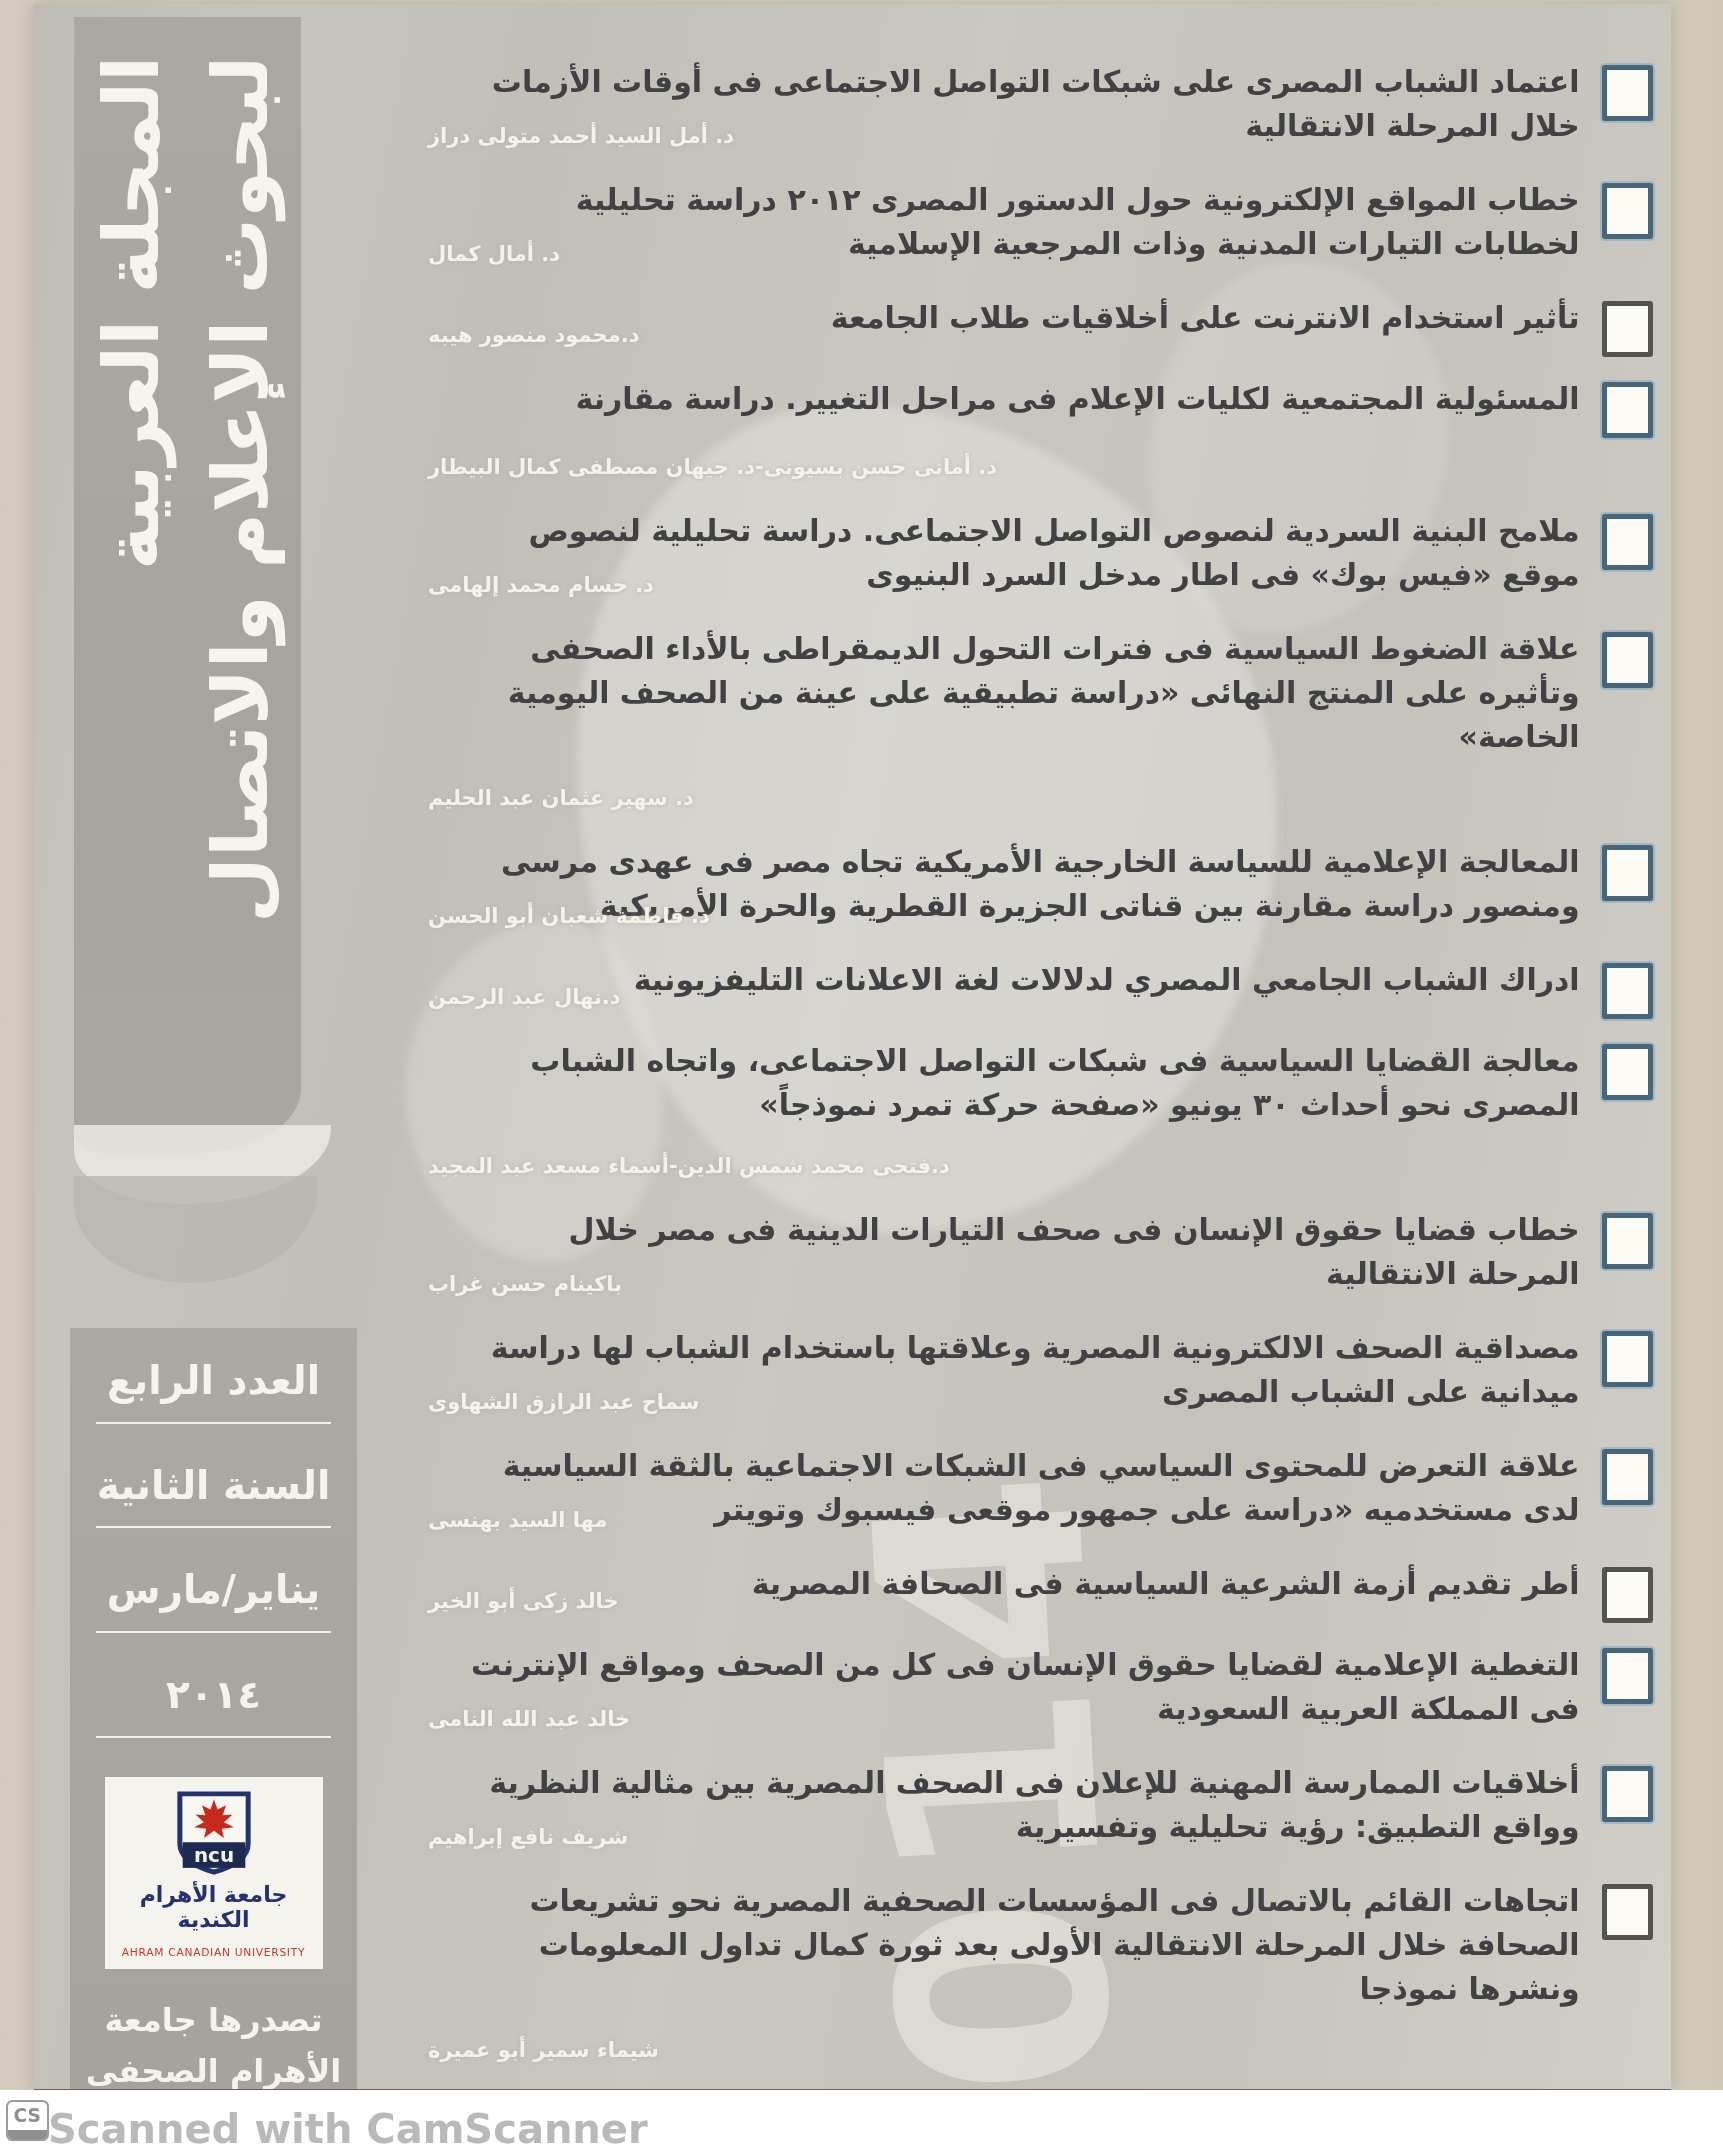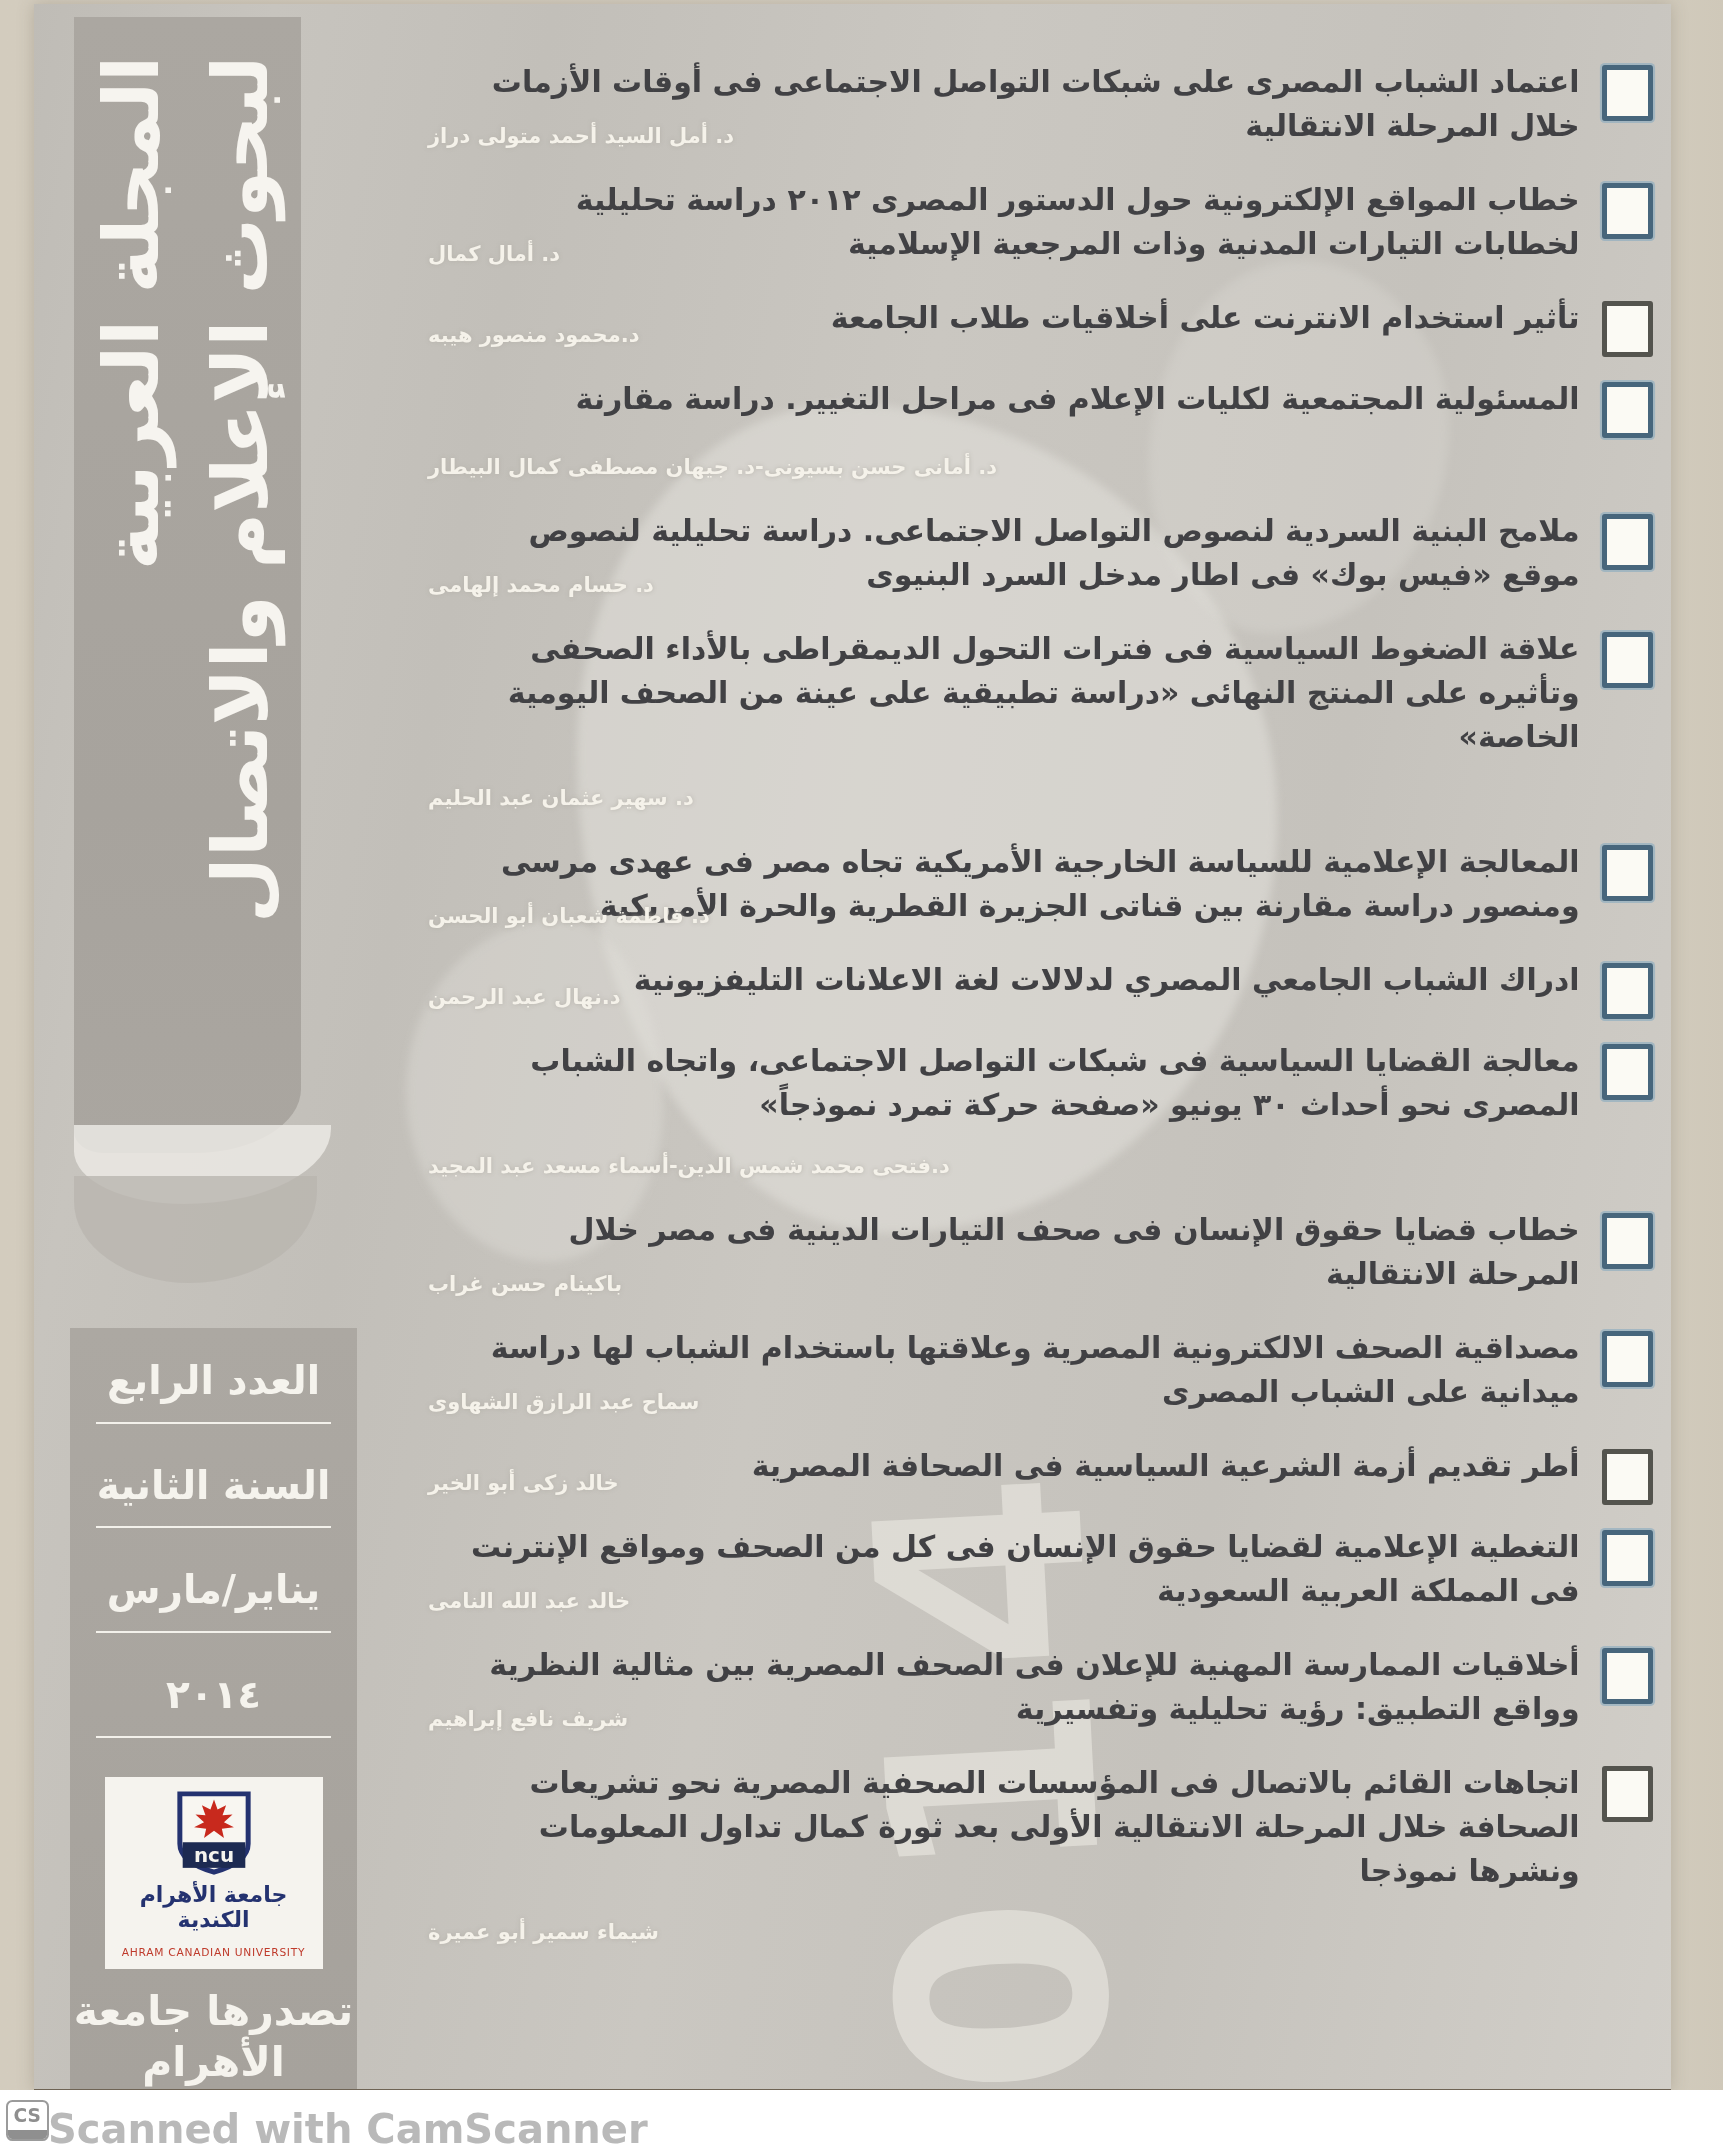--- a/index.html
+++ b/index.html
@@ -36,21 +36,21 @@
   .panel{position:absolute;left:36px;top:1324px;width:287px;bottom:0;
          background:linear-gradient(180deg,#aca8a2 0%,#a6a29c 100%);}
   .issue-item{margin:39px 26px 0 26px;padding-bottom:18.6px;border-bottom:2.1px solid #f3f1eb;
               color:#f5f3ed;font-size:39px;font-weight:bold;text-align:center;direction:rtl;}
   .issue-item.first{margin-top:30px;}
   .logo-box{margin:39px auto 0 auto;width:218px;background:#f5f3ee;text-align:center;
             padding:14.3px 4.3px 10px 4.3px;box-sizing:border-box;}
   .logo-shield{display:block;margin:0 auto;}
   .logo-ar{font-size:22px;font-weight:bold;color:#243270;direction:rtl;margin-top:7.1px;}
   .logo-en{font-size:10.7px;font-weight:normal;color:#bf3a2b;letter-spacing:0.7px;margin-top:14px;}
-  .publisher{margin-top:17px;color:#f5f3ed;font-size:41px;font-weight:bold;
+  .publisher{margin-top:26px;color:#f5f3ed;font-size:32px;font-weight:bold;
              text-align:center;direction:rtl;line-height:51px;}
   
   .toc{position:absolute;left:314px;right:11.4px;top:56px;direction:rtl;}
   .toc-entry{position:relative;padding-left:0;padding-right:80px;margin-bottom:30px;min-height:51px;}
   .toc-entry.author-below{padding-bottom:51px;}
   .toc-title{font-size:30px;font-weight:bold;line-height:44px;color:#414144;
              text-align:right;max-width:1129px;margin-right:0;margin-left:auto;}
   .toc-author{position:absolute;left:80px;bottom:0;direction:rtl;white-space:nowrap;
               font-size:21px;font-weight:bold;color:#f5f2ea;
               text-shadow:0 0 4.3px rgba(180,176,168,.9);}
@@ -171,20 +171,25 @@
           <div class="toc-title">خطاب قضايا حقوق الإنسان فى صحف التيارات الدينية فى مصر خلال المرحلة الانتقالية</div>
           <div class="toc-author">باكينام حسن غراب</div>
         </div>
 
         <div class="toc-entry">
           <div class="toc-checkbox"></div>
           <div class="toc-title">مصداقية الصحف الالكترونية المصرية وعلاقتها باستخدام الشباب لها دراسة ميدانية على الشباب المصرى</div>
           <div class="toc-author">سماح عبد الرازق الشهاوى</div>
         </div>
 
+        <div class="toc-entry">
+          <div class="toc-checkbox"></div>
+          <div class="toc-title">علاقة التعرض للمحتوى السياسي فى الشبكات الاجتماعية بالثقة السياسية لدى مستخدميه «دراسة على جمهور موقعى فيسبوك وتويتر</div>
+          <div class="toc-author">مها السيد بهنسى</div>
+        </div>
 
         <div class="toc-entry cb-gray">
           <div class="toc-checkbox"></div>
           <div class="toc-title">أطر تقديم أزمة الشرعية السياسية فى الصحافة المصرية</div>
           <div class="toc-author">خالد زكى أبو الخير</div>
         </div>
 
         <div class="toc-entry">
           <div class="toc-checkbox"></div>
           <div class="toc-title">التغطية الإعلامية لقضايا حقوق الإنسان فى كل من الصحف ومواقع الإنترنت فى المملكة العربية السعودية</div>

